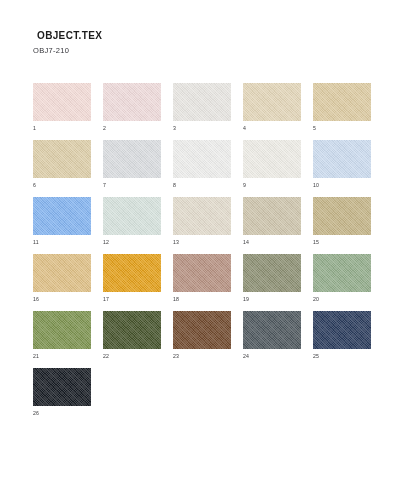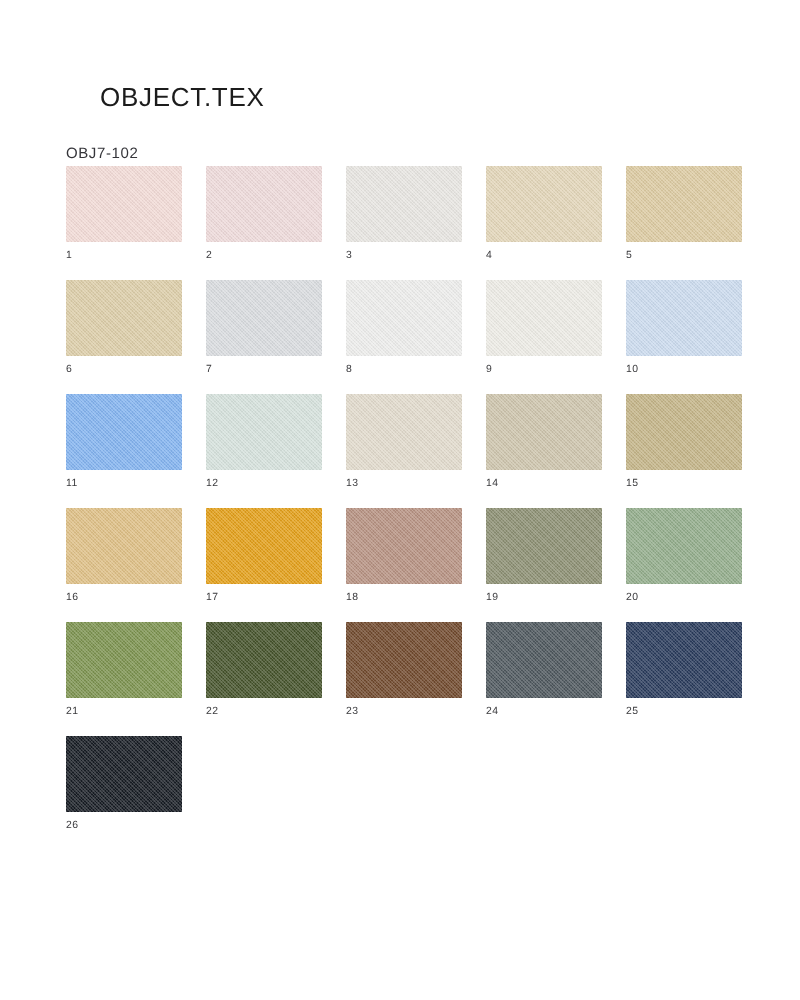--- a/index.html
+++ b/index.html
@@ -24,26 +24,26 @@
     background: #ffffff;
   }
 
   
   #header {
     position: absolute;
     left: 33px;
     top: 26px;
   }
   #title {
-    font-size: 13px;
-    font-weight: normal;
+    font-size: 10px;
+    font-weight: bold;
     letter-spacing: 0.35px;
     color: #1c1c1c;
     line-height: 11px;
-    margin: 17px;
+    margin: 4px;
   }
   #subtitle {
     font-size: 7.5px;
     font-weight: normal;
     letter-spacing: 0.3px;
     color: #35353a;
     line-height: 11px;
     margin: 4px 0 0 0;
   }
 
@@ -192,21 +192,21 @@
     line-height: 7px;
   }
 </style>
 </head>
 <body>
 
 <div id="page">
 
   <div id="header">
     <div id="title">OBJECT.TEX</div>
-    <div id="subtitle">OBJ7-102</div>
+    <div id="subtitle">OBJ7-210</div>
   </div>
 
   <div id="swatch-grid">
       <div class="swatch-cell">
         <div class="swatch-chip-wrap">
           <div class="swatch-chip" style="background: rgb(243, 220, 215);">
             <div class="chip-body" style="background: rgb(243, 220, 215);"></div>
             <div class="chip-zig top" style="background: rgb(243, 220, 215);"></div>
             <div class="chip-zig bottom" style="background: rgb(243, 220, 215);"></div>
             <div class="chip-zig left" style="background: rgb(243, 220, 215);"></div>

